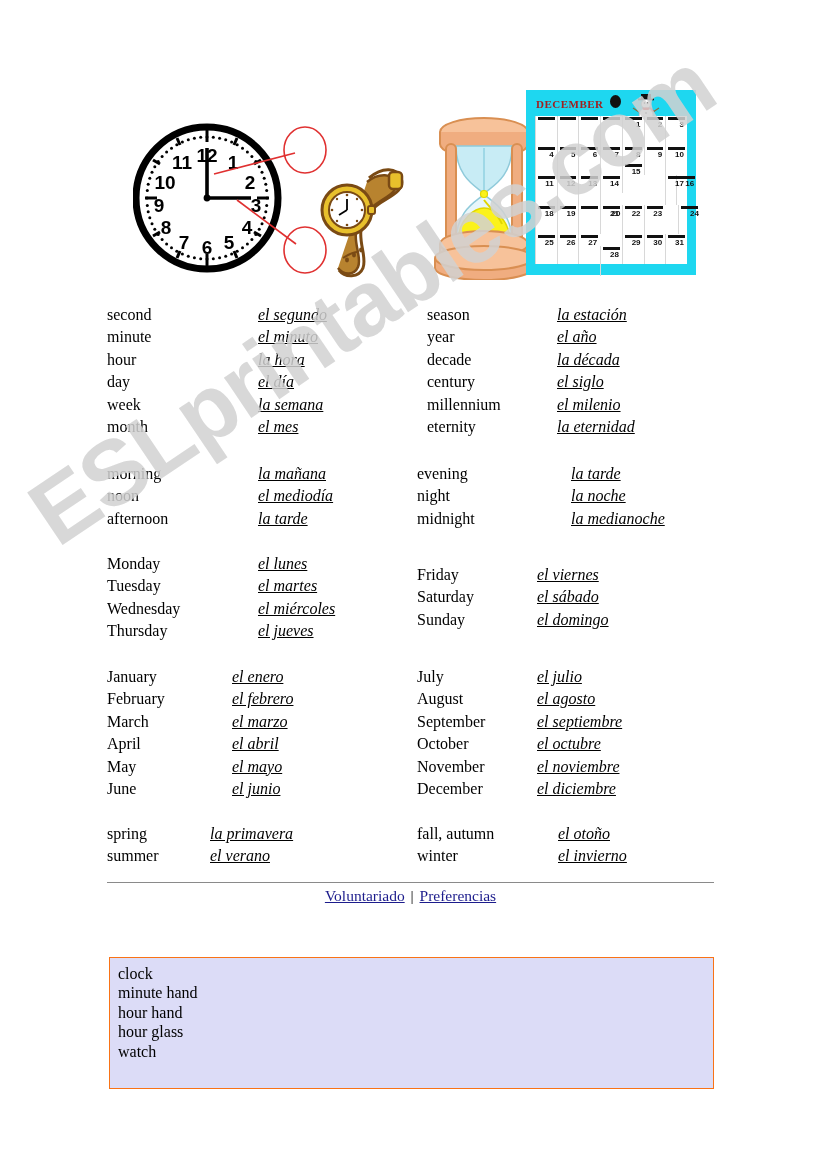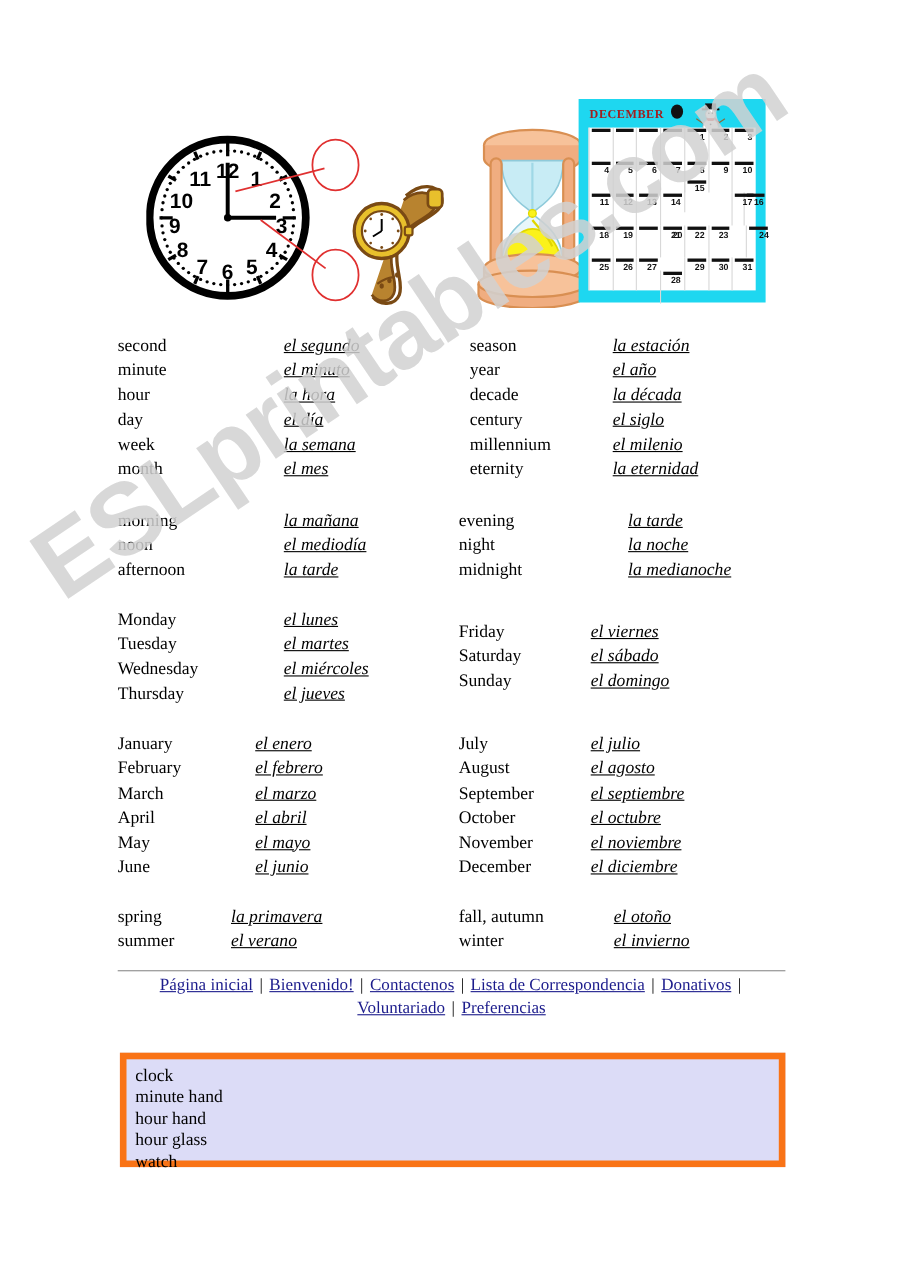--- a/index.html
+++ b/index.html
@@ -142,23 +142,23 @@
     background: #8a8a8a;
     z-index: 6;
   }
 
   
   #word-box {
     position: absolute;
     left: 109px;
     top: 957px;
     width: 605px;
-    height: 104px;
+    height: 132px;
     background: #dcdcf7;
-    border: 6px solid #f97316;
+    border: 1px solid #f97316;
     box-sizing: border-box;
     z-index: 6;
     padding: 6px 0 0 8px;
   }
   #word-box .wb-line {
     font-size: 16px;
     line-height: 19.4px;
     color: #000000;
     white-space: nowrap;
   }
@@ -801,21 +801,20 @@
           <span class="es">el otoño</span>
         </div>
         <div class="vrow">
           <span class="es">el invierno</span>
         </div>
       </div>
   </div>
 
   <div id="footer-rule"></div>
   <div id="footer-links">
-    <div id="footer-line-1"><a href="#">Página inicial</a><span class="sep"> | </span><a href="#">Bienvenido!</a><span class="sep"> | </span><a href="#">Contactenos</a><span class="sep"> | </span><a href="#">Lista de Correspondencia</a><span class="sep"> | </span><a href="#">Donativos</a><span class="sep"> | </span></div>
     <div id="footer-line-2"><a href="#">Voluntariado</a><span class="sep"> | </span><a href="#">Preferencias</a></div>
   </div>
 
   <div id="word-box">
       <div class="wb-line">clock</div>
       <div class="wb-line">minute hand</div>
       <div class="wb-line">hour hand</div>
       <div class="wb-line">hour glass</div>
       <div class="wb-line">watch</div>
     </div>

